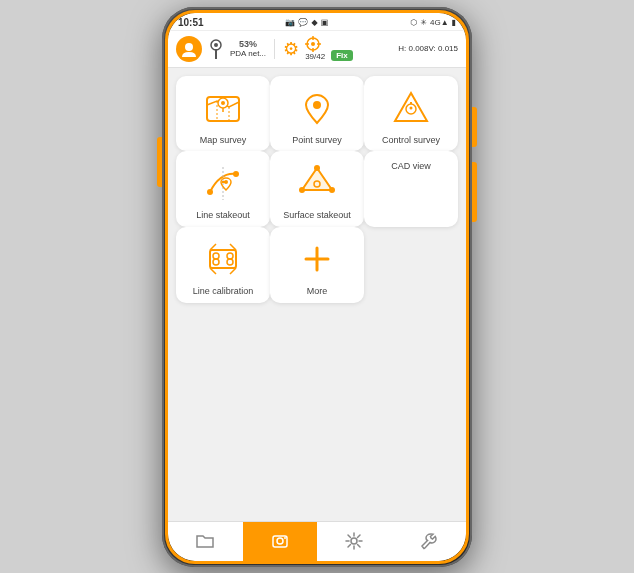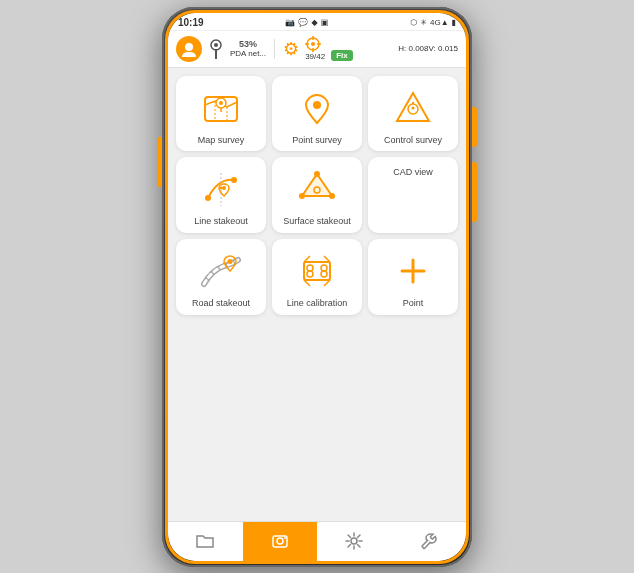--- a/index.html
+++ b/index.html
@@ -162,21 +162,20 @@
     .main-content {
       flex: 1;
       background: #f0f0f0;
       padding: 8px 4px;
       overflow-y: auto;
     }
 
     .grid {
       display: grid;
       grid-template-columns: repeat(3, 1fr);
-      gap: 6px;
       padding: 0 4px;
     }
 
     .grid-item {
       background: #fff;
       border-radius: 10px;
       padding: 10px 6px 6px;
       display: flex;
       flex-direction: column;
       align-items: center;
@@ -229,21 +228,21 @@
 
 <div class="phone-outer">
   <div class="phone-side-button"></div>
   <div class="phone-side-button2"></div>
   <div class="phone-side-button-left"></div>
 
   <div class="phone-frame">
     <div class="screen">
 
       <div class="status-bar">
-        <span class="status-left">10:19</span>
+        <span class="status-left">10:51</span>
         <div class="status-icons">
           <span>📷</span>
           <span>💬</span>
           <span>◆</span>
           <span>▣</span>
         </div>
         <div class="status-right">
           <span>⬡</span>
           <span>✳</span>
           <span>4G▲</span>
@@ -362,33 +361,20 @@
                 <circle cx="21" cy="22" r="3" fill="none" stroke="#f90" stroke-width="1.5"></circle>
               </svg>
             </div>
             <span class="icon-label">Surface stakeout</span>
           </div>
 
           <div class="grid-item">
             <span class="icon-label">CAD view</span>
           </div>
 
-          <div class="grid-item">
-            <div class="icon-box">
-              <svg width="42" height="42" viewBox="0 0 42 42">
-
-                <path d="M4 34 Q12 20 24 16 Q32 14 38 10" fill="none" stroke="#aaa" stroke-width="6" stroke-linecap="round"></path>
-                <path d="M4 34 Q12 20 24 16 Q32 14 38 10" fill="none" stroke="#fff" stroke-width="3" stroke-linecap="round" stroke-dasharray="4,4"></path>
-
-                <path d="M30 6 C27 6 24 8.5 24 11.5 C24 14.5 30 21 30 21 C30 21 36 14.5 36 11.5 C36 8.5 33 6 30 6Z" fill="none" stroke="#f90" stroke-width="1.5"></path>
-                <circle cx="30" cy="11.5" r="2.5" fill="#f90"></circle>
-              </svg>
-            </div>
-            <span class="icon-label">Road stakeout</span>
-          </div>
 
           <div class="grid-item">
             <div class="icon-box">
               <svg width="42" height="42" viewBox="0 0 42 42">
                 <rect x="8" y="12" width="26" height="18" rx="2" fill="none" stroke="#f90" stroke-width="2"></rect>
                 <circle cx="14" cy="18" r="3" fill="none" stroke="#f90" stroke-width="1.5"></circle>
                 <circle cx="28" cy="18" r="3" fill="none" stroke="#f90" stroke-width="1.5"></circle>
                 <circle cx="14" cy="24" r="3" fill="none" stroke="#f90" stroke-width="1.5"></circle>
                 <circle cx="28" cy="24" r="3" fill="none" stroke="#f90" stroke-width="1.5"></circle>
                 <line x1="14" y1="21" x2="14" y2="21" stroke="#f90" stroke-width="1.5"></line>
@@ -399,21 +385,21 @@
           </div>
 
 
           <div class="grid-item">
             <div class="icon-box">
               <svg width="42" height="42" viewBox="0 0 42 42">
                 <line x1="21" y1="10" x2="21" y2="32" stroke="#f90" stroke-width="3" stroke-linecap="round"></line>
                 <line x1="10" y1="21" x2="32" y2="21" stroke="#f90" stroke-width="3" stroke-linecap="round"></line>
               </svg>
             </div>
-            <span class="icon-label">Point</span>
+            <span class="icon-label">More</span>
           </div>
 
         </div>
       </div>
 
       <div class="bottom-nav">
         <div class="nav-item">
           <svg width="20" height="20" viewBox="0 0 20 20">
             <path d="M2 5 L2 16 L18 16 L18 7 L10 7 L8 5 Z" fill="none" stroke="#888" stroke-width="1.5"></path>
           </svg>

